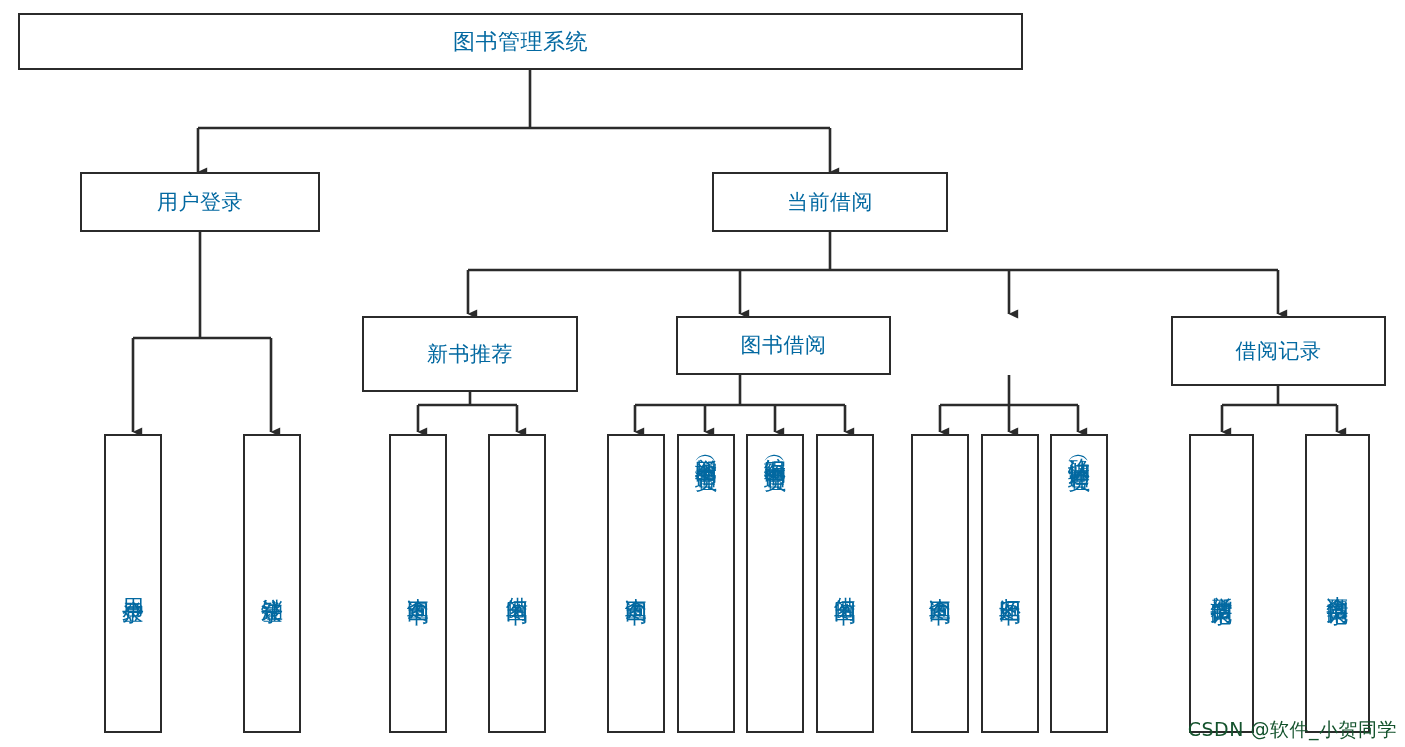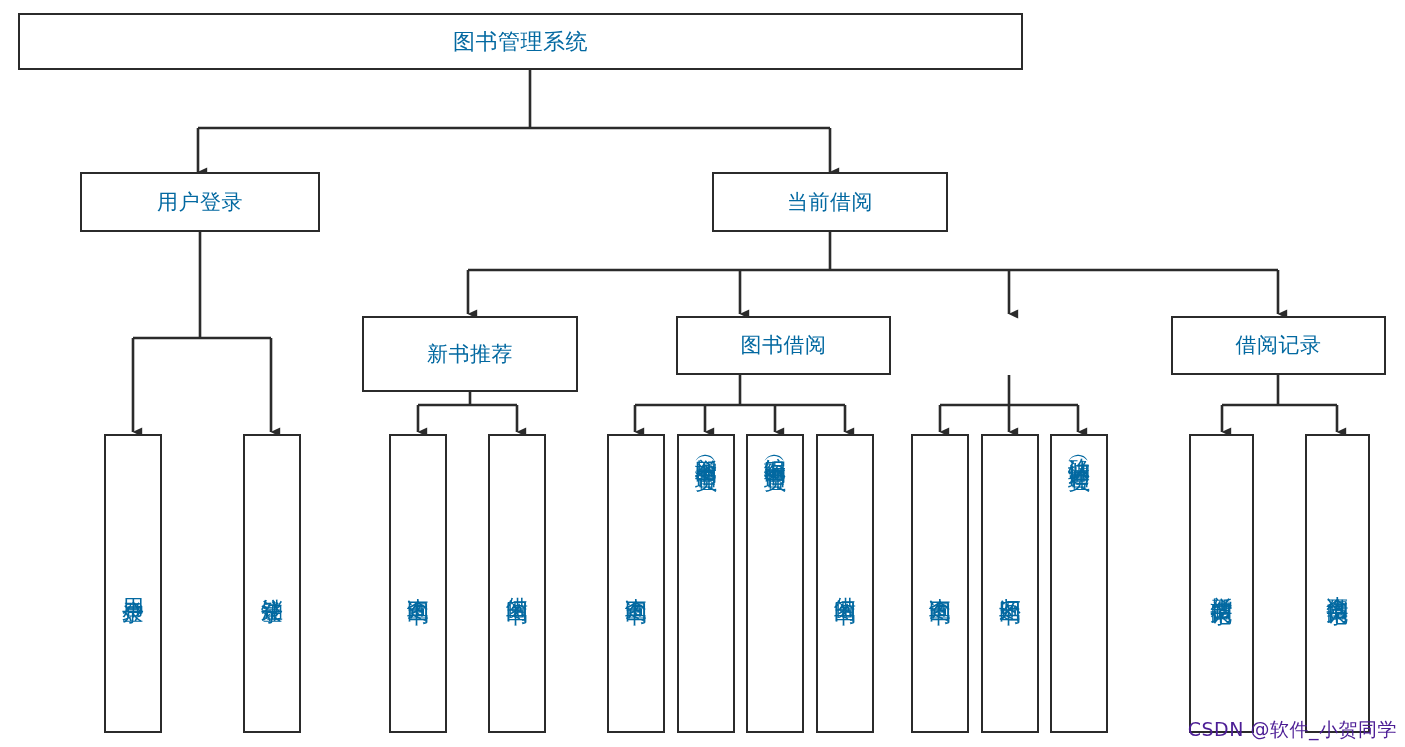--- a/index.html
+++ b/index.html
@@ -63,21 +63,21 @@
   }
   .node.v.mid {
     align-items: center;
     padding-top: 0;
   }
   .watermark {
     position: absolute;
     right: 8px;
     bottom: 4px;
     font-size: 19px;
-    color: #4c1d95;
+    color: #14532d;
     letter-spacing: 0.5px;
     white-space: nowrap;
     font-family: "DejaVu Sans", "Liberation Sans", sans-serif;
   }
 </style>
 </head>
 <body>
 
 <div id="canvas">
 
@@ -143,21 +143,21 @@
   <div class="node h" style="left:712px; top:172px; width:236px; height:60px;">
     <span class="node-label">当前借阅</span>
   </div>
 
   <div class="node h" style="left:362px; top:316px; width:216px; height:76px;">
     <span class="node-label">新书推荐</span>
   </div>
   <div class="node h" style="left:633px; top:316px; width:215px; height:59px;margin-left:43px;">
     <span class="node-label">图书借阅</span>
   </div>
-  <div class="node h" style="left:1171px; top:316px; width:215px; height:59px;">
+  <div class="node h" style="left:1171px; top:316px; width:215px; height:70px;">
     <span class="node-label">借阅记录</span>
   </div>
 
   <div class="node v mid" style="left:104px; top:434px; width:58px; height:299px;">
     <span class="node-label">用户登录</span>
   </div>
   <div class="node v mid" style="left:243px; top:434px; width:58px; height:299px;">
     <span class="node-label">注销登录</span>
   </div>
 

